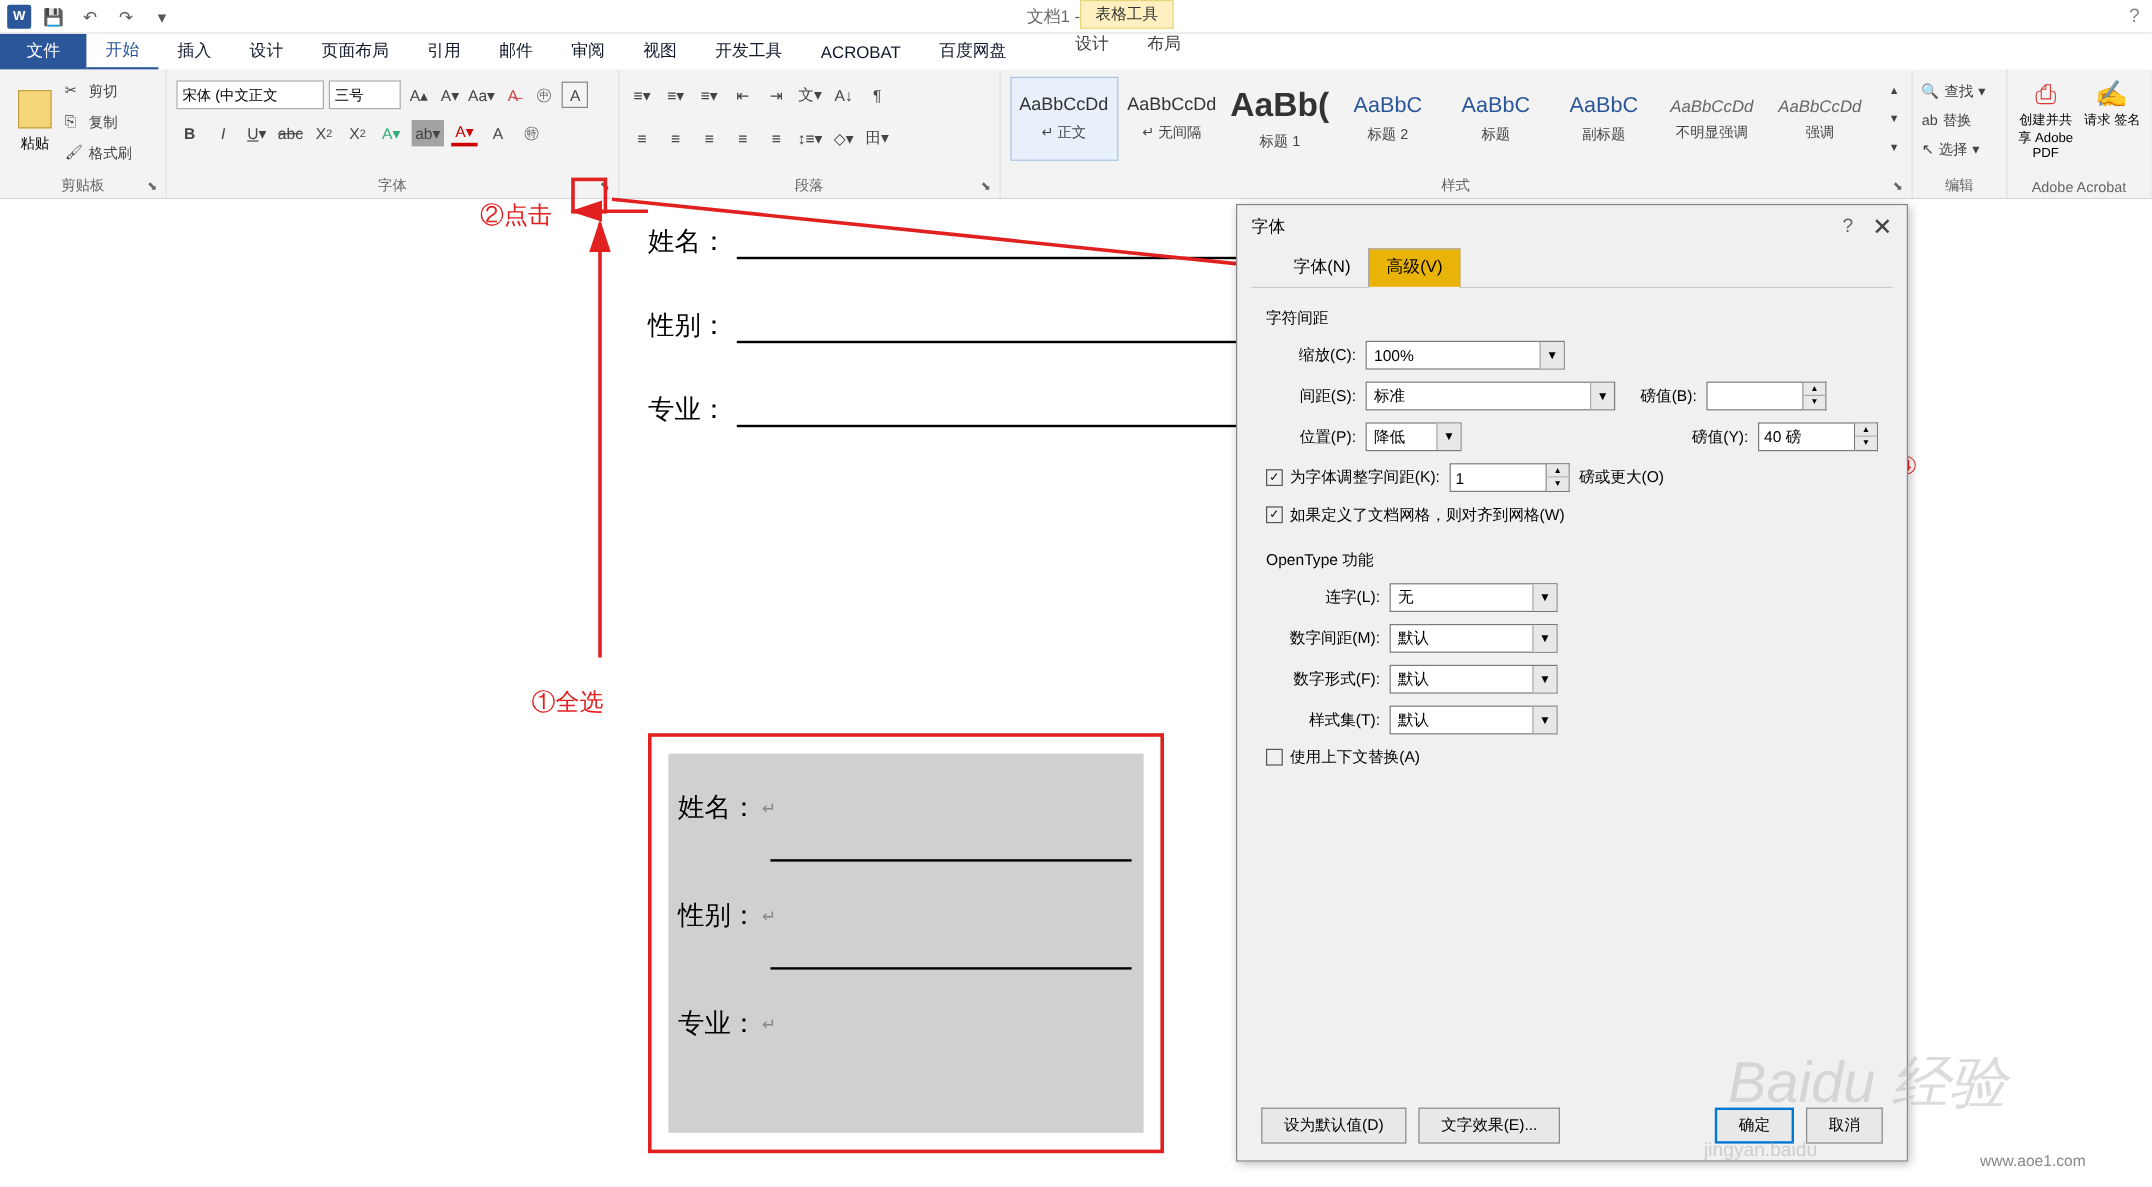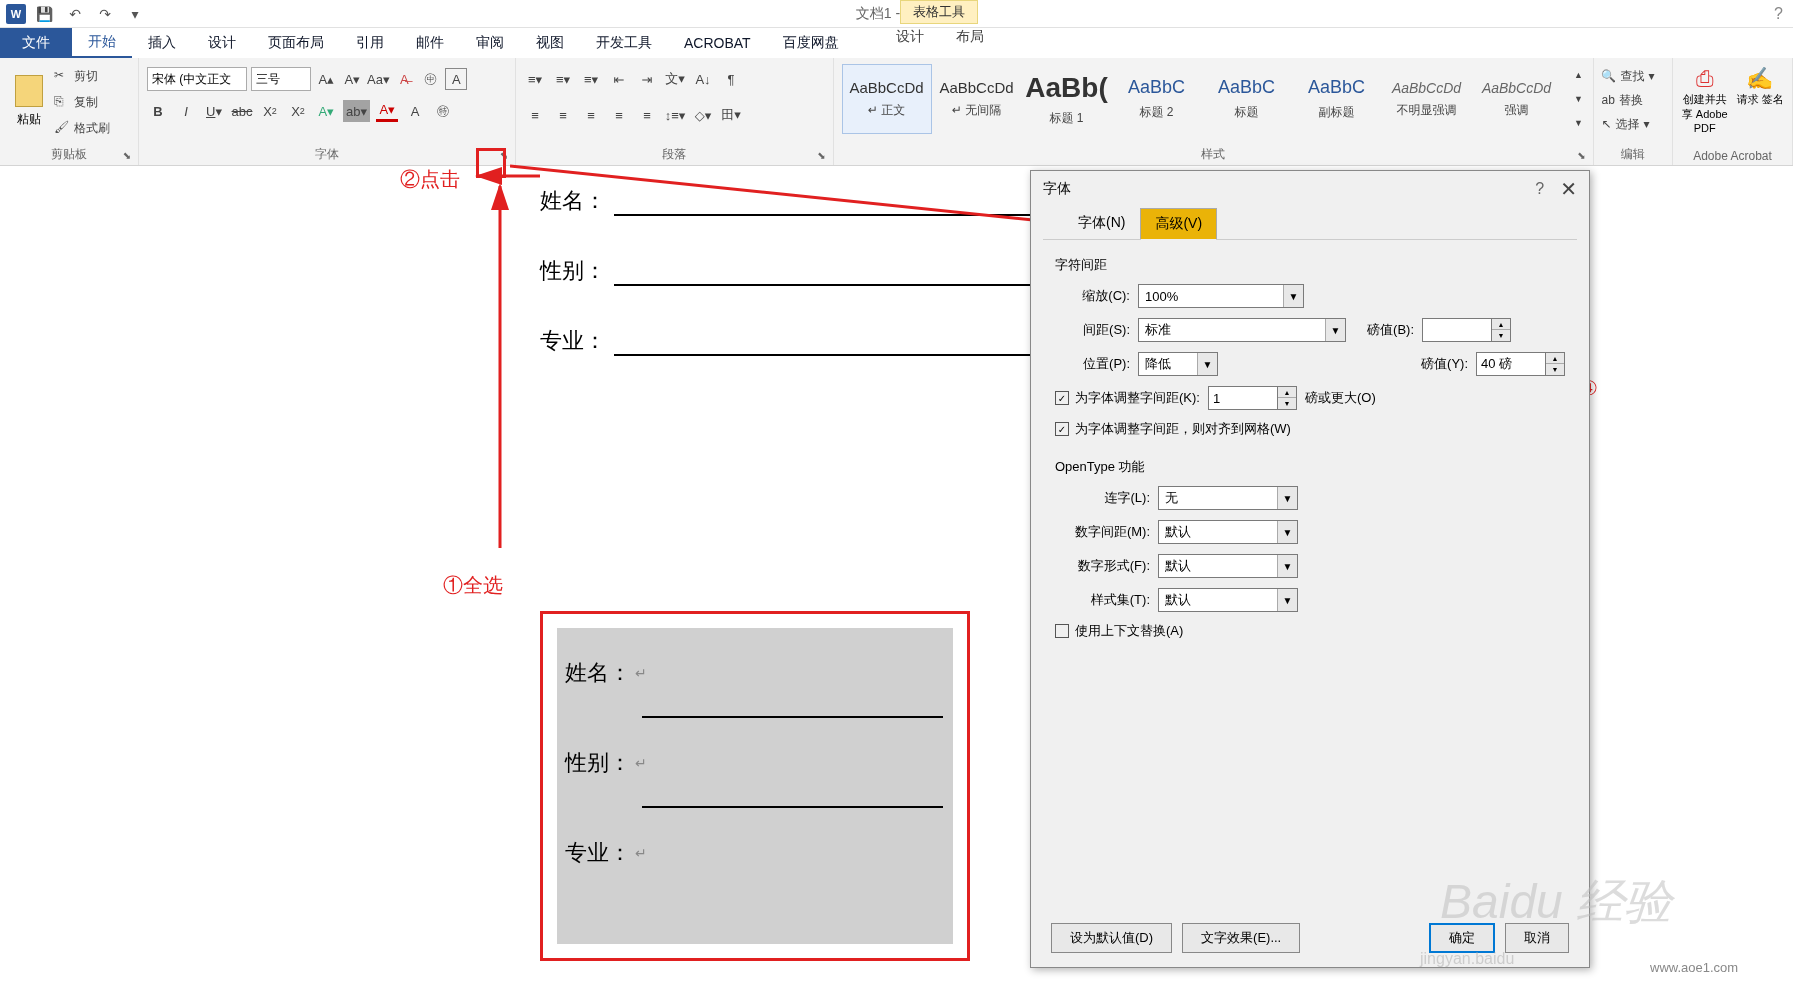--- a/index.html
+++ b/index.html
@@ -32,21 +32,21 @@
 .clip-row { display: flex; }
 .paste-btn { width: 42px; height: 78px; display: flex; flex-direction: column; align-items: center; justify-content: center; font-size: 12px; cursor: pointer; }
 .paste-icon { width: 28px; height: 32px; background: #f5d57a; border: 1px solid #c0a040; position: relative; margin-bottom: 4px; }
 .clip-col { display: flex; flex-direction: column; gap: 2px; padding-top: 2px; padding-left: 4px; }
 .clip-item { display: flex; align-items: center; gap: 4px; font-size: 12px; color: #444; cursor: pointer; height: 24px; }
 .clip-icon { width: 16px; height: 16px; display: inline-block; }
 
 .font-group { width: 380px; }
 .font-row1 { display: flex; align-items: center; gap: 4px; height: 30px; margin-bottom: 6px; padding-top: 4px; }
 .font-select { height: 24px; border: 1px solid #ababab; background: #fff; padding: 0 4px; font-size: 12px; }
-.font-name { width: 100px; } .font-size { width: 60px; }
+.font-name { width: 123px; } .font-size { width: 60px; }
 .font-row2 { display: flex; align-items: center; gap: 6px; height: 26px; }
 .rbtn { min-width: 22px; height: 22px; display: flex; align-items: center; justify-content: center; font-size: 13px; color: #444; cursor: pointer; }
 .rbtn sup, .rbtn sub { font-size: 9px; }
 
 .para-group { width: 320px; }
 .para-row { display: flex; align-items: center; gap: 6px; height: 30px; margin-bottom: 6px; padding-top: 4px; }
 
 .styles-group { width: 760px; display: flex; flex-direction: row; align-items: flex-start; padding-top: 6px; gap: 2px; }
 .style-item { width: 90px; height: 70px; border: 1px solid transparent; display: flex; flex-direction: column; align-items: center; justify-content: center; font-size: 12px; cursor: pointer; }
 .style-item.sel { border: 1px solid #aac4e6; background: #e8f0fb; }
@@ -78,34 +78,34 @@
 
 
 .anno { position: absolute; color: #e12020; font-size: 20px; font-weight: 500; z-index: 5; }
 .red-box { position: absolute; border: 3px solid #e12020; z-index: 6; pointer-events: none; }
 
 
 .dialog { position: absolute; left: 1030px; top: 170px; width: 560px; height: 798px; background: #f0f0f0; border: 1px solid #888; box-shadow: 2px 2px 8px rgba(0,0,0,0.3); z-index: 10; }
 .dlg-title { height: 36px; display: flex; align-items: center; justify-content: space-between; padding: 0 12px; font-size: 14px; }
 .dlg-close { font-size: 20px; cursor: pointer; color: #444; }
 .dlg-help { font-size: 16px; color: #666; margin-right: 16px; cursor: pointer; }
-.dlg-tabs { display: flex; padding-left: 20px; gap: 0; border-bottom: 1px solid #ccc; margin: 0 12px; align-items: flex-end; }
+.dlg-tabs { display: flex; padding-left: 20px; gap: 0; border-bottom: 1px solid #ccc; margin: 0 12px; }
 .dlg-tab { padding: 6px 14px; font-size: 14px; cursor: pointer; border: 1px solid transparent; }
 .dlg-tab.active { border: 1px solid #aaa; border-bottom: 1px solid #f0f0f0; background: #eab308; margin-bottom: -1px; }
 .dlg-body { padding: 16px 24px; font-size: 13px; }
 .dlg-section { margin-bottom: 20px; }
 .dlg-section-title { font-size: 13px; margin-bottom: 10px; }
 .dlg-row { display: flex; align-items: center; margin-bottom: 10px; gap: 8px; }
 .dlg-label { width: 75px; text-align: right; }
 .dlg-label-wide { width: 95px; text-align: right; }
 .dlg-combo { height: 24px; border: 1px solid #7a7a7a; background: #fff; display: flex; align-items: center; position: relative; }
 .dlg-combo-text { flex: 1; padding: 0 6px; }
 .dlg-combo-arrow { width: 20px; height: 100%; background: #e8e8e8; border-left: 1px solid #aaa; display: flex; align-items: center; justify-content: center; font-size: 10px; cursor: pointer; }
 .dlg-spinner { display: flex; }
-.dlg-spin-input { width: 70px; height: 24px; border: 1px solid #7a7a7a; padding: 0 4px; font-size: 13px; }
+.dlg-spin-input { width: 81px; height: 24px; border: 1px solid #7a7a7a; padding: 0 4px; font-size: 13px; }
 .dlg-spin-btns { display: flex; flex-direction: column; border: 1px solid #7a7a7a; border-left: none; }
 .dlg-spin-btn { width: 18px; height: 11px; font-size: 7px; display: flex; align-items: center; justify-content: center; background: #e8e8e8; cursor: pointer; }
 .dlg-spin-btn:first-child { border-bottom: 1px solid #aaa; }
 .dlg-check { display: flex; align-items: center; gap: 6px; }
 .dlg-checkbox { width: 14px; height: 14px; border: 1px solid #555; display: flex; align-items: center; justify-content: center; font-size: 10px; cursor: pointer; }
 .dlg-preview-box { border: 1px solid #aaa; height: 70px; margin: 6px 0; background: #fff; display: flex; align-items: flex-end; justify-content: center; padding-bottom: 12px; }
 .dlg-preview-line { width: 160px; border-bottom: 1px solid #000; }
 .dlg-desc { font-size: 12px; color: #444; margin-top: 8px; }
 .dlg-buttons { position: absolute; bottom: 14px; left: 0; right: 0; display: flex; justify-content: space-between; padding: 0 20px; }
 .dlg-btn { height: 30px; padding: 0 18px; border: 1px solid #888; background: #e8e8e8; font-size: 13px; cursor: pointer; display: flex; align-items: center; }
@@ -437,21 +437,21 @@
             <div class="dlg-spin-btns">
               <div class="dlg-spin-btn">▲</div>
               <div class="dlg-spin-btn">▼</div>
             </div>
           </div>
         <span>磅或更大(O)</span>
       </div>
       <div class="dlg-row">
         <div class="dlg-check">
             <div class="dlg-checkbox">✓</div>
-            <span>为字体调整字间距，则对齐到网格(W)</span>
+            <span>如果定义了文档网格，则对齐到网格(W)</span>
           </div>
       </div>
     </div>
 
     <div class="dlg-section">
       <div class="dlg-section-title">OpenType 功能</div>
       <div class="dlg-row">
           <span class="dlg-label-wide">连字(L):</span>
           <div class="dlg-combo" style="width:140px">
             <span class="dlg-combo-text">无</span>

